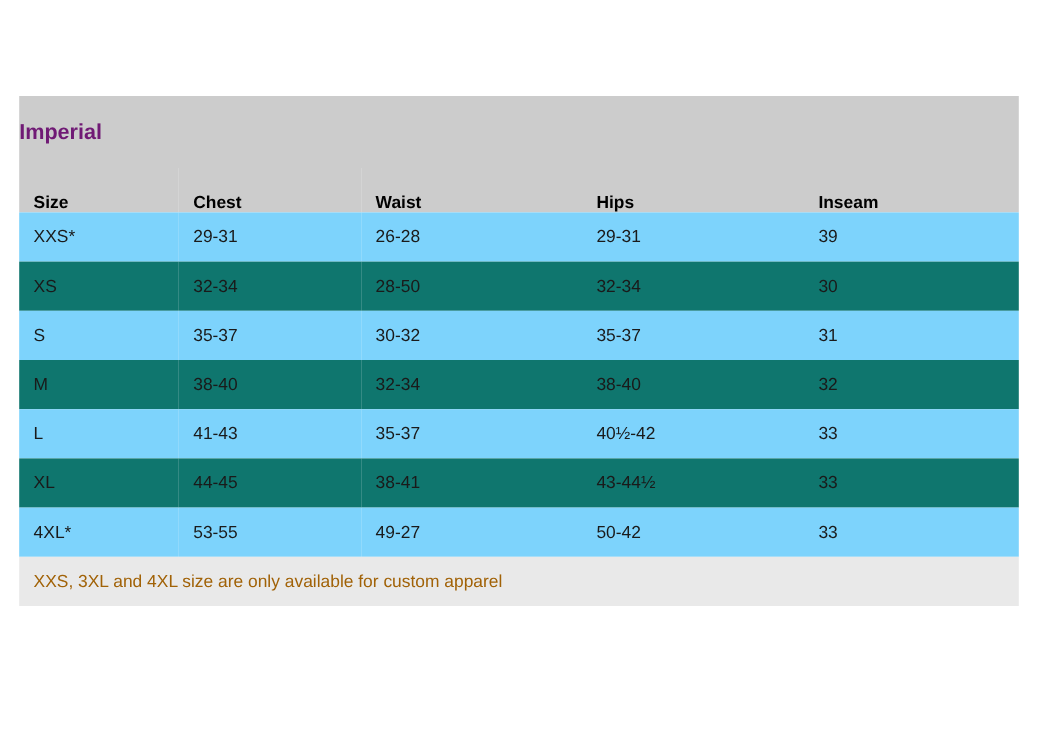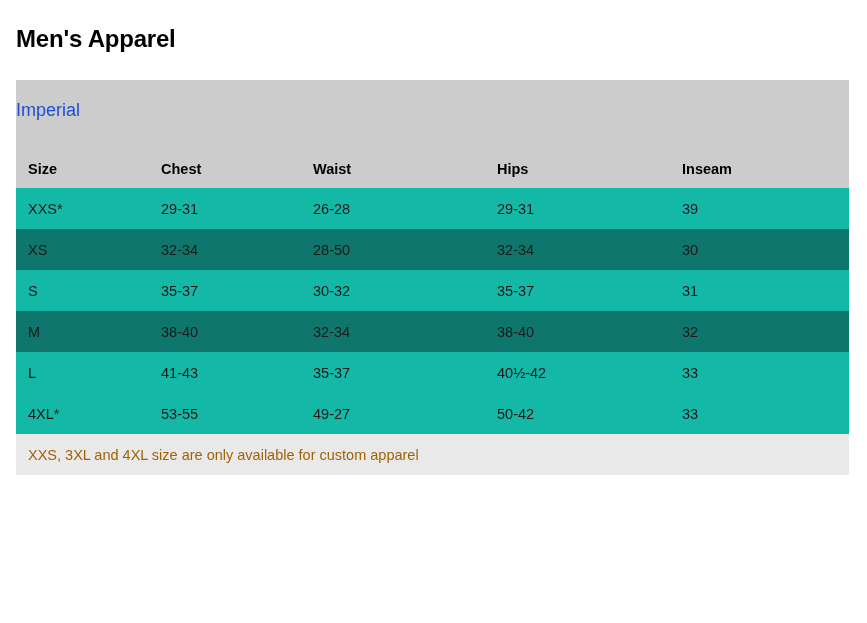--- a/index.html
+++ b/index.html
@@ -50,64 +50,63 @@
     background: #cccccc;
     padding: 0;
   }
   .caption-cell {
     height: 60px;
     vertical-align: middle;
     padding: 0 0 0 16px;
   }
   .caption-text {
     font-size: 18px;
-    font-weight: normal;
-    color: #1d4ed8;
+    font-weight: bold;
+    color: #701a75;
     line-height: 22px;
   }
 
   .head-row th {
     background: #cccccc;
     text-align: left;
     font-size: 14.5px;
     font-weight: bold;
     color: #000000;
     height: 37px;
-    padding: 0 0 11px 12px;
+    padding: 0 0 0 12px;
     vertical-align: bottom;
   }
 
   .data-row td {
     height: 41px;
     padding: 0 0 0 12px;
     vertical-align: middle;
     font-size: 14.5px;
     font-weight: normal;
     color: #1a1a1a;
-    background: #14b8a6;
+    background: #7dd3fc;
   }
   .data-row.alt td {
     background: #0f766e;
   }
 
   .note-row td {
     background: #e9e9e9;
     height: 41px;
     padding: 0 0 0 12px;
     vertical-align: middle;
     font-size: 14.5px;
     color: #a16207;
   }
 </style>
 </head>
 <body>
 
 <div class="page">
 
-  <h1 class="page-title">Men's Apparel</h1>
 
   <table class="size-table">
     <colgroup>
       <col class="c-size">
         <col class="c-chest">
         <col class="c-waist">
         <col class="c-hips">
         <col class="c-inseam">
     </colgroup>
 
@@ -154,20 +153,27 @@
         <td>38-40</td>
         <td>32</td>
       </tr>
       <tr class="data-row">
         <td>L</td>
         <td>41-43</td>
         <td>35-37</td>
         <td>40½-42</td>
         <td>33</td>
       </tr>
+      <tr class="data-row alt">
+        <td>XL</td>
+        <td>44-45</td>
+        <td>38-41</td>
+        <td>43-44½</td>
+        <td>33</td>
+      </tr>
       <tr class="data-row">
         <td>4XL*</td>
         <td>53-55</td>
         <td>49-27</td>
         <td>50-42</td>
         <td>33</td>
       </tr>
 
       <tr class="note-row">
         <td colspan="5">XXS, 3XL and 4XL size are only available for custom apparel</td>

